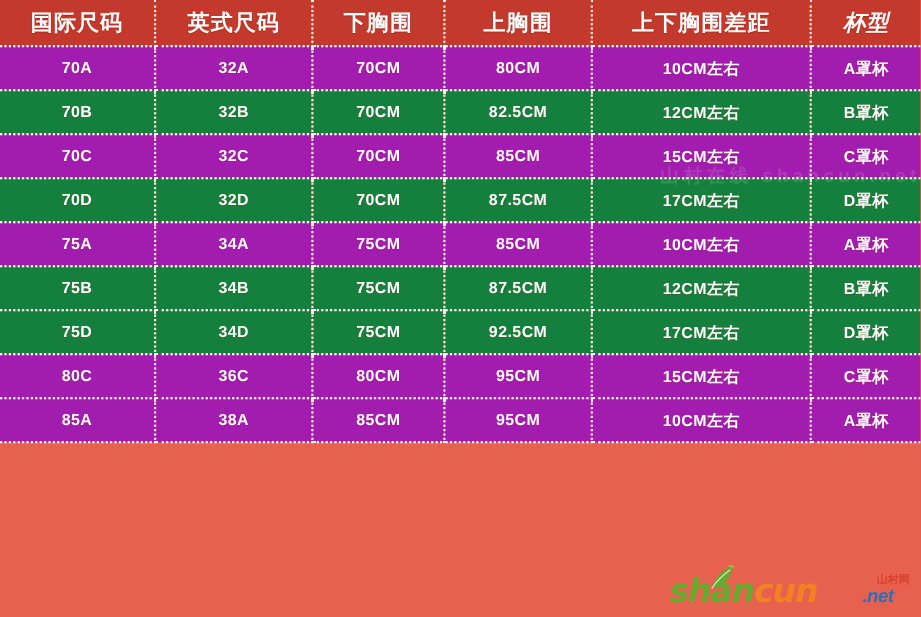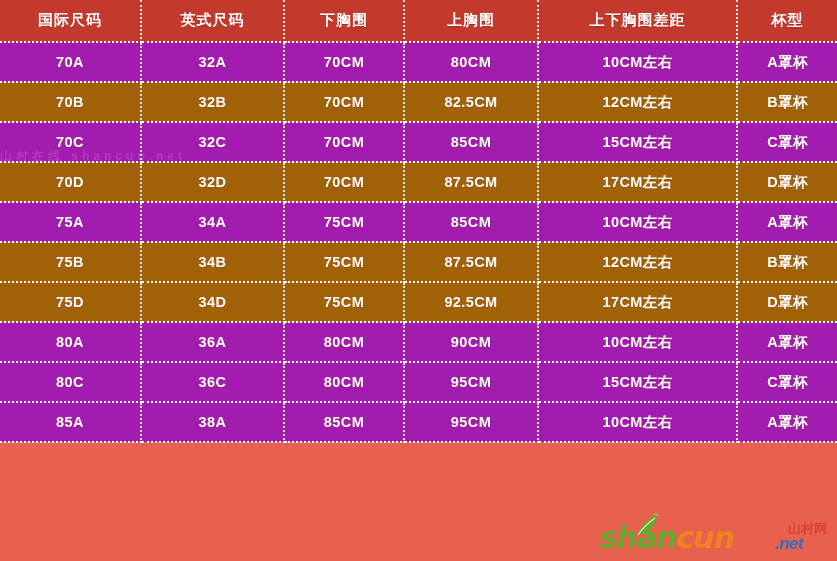--- a/index.html
+++ b/index.html
@@ -28,57 +28,57 @@
   table.size-table col.c1 { width: 143px; }
   table.size-table col.c2 { width: 120px; }
   table.size-table col.c3 { width: 134px; }
   table.size-table col.c4 { width: 199px; }
   table.size-table col.c5 { width: 100px; }
 
   thead th {
     height: 42px;
     background: #c33a2c;
     color: #ffffff;
-    font-size: 15px;
+    font-size: 20px;
     font-weight: bold;
     letter-spacing: 1px;
     text-align: center;
     vertical-align: middle;
     border-right: 2px dotted #ffe9e4;
     border-bottom: 2px dotted #ffffff;
     text-shadow: 0 1px 1px rgba(120,20,10,0.35);
     white-space: nowrap;
   }
-  thead th:last-child { border-right: none; }
+  thead th:last-child { border-right: none; font-style: italic; }
 
   tbody td {
     height: 40px;
     text-align: center;
     vertical-align: middle;
     color: #ffffff;
     font-size: 14.5px;
     font-weight: bold;
     letter-spacing: 0.4px;
     border-right: 2px dotted #ffe9e4;
     border-bottom: 2px dotted #ffffff;
     text-shadow: 0 1px 1px rgba(150,40,25,0.30);
     white-space: nowrap;
   }
   tbody td:last-child { border-right: none; }
 
   tbody tr.odd td  { background: #a21caf; }
-  tbody tr.even td { background: #a16207; }
+  tbody tr.even td { background: #15803d; }
 
   
   #centre-watermark {
     position: absolute;
     left: 0; right: 0;
     top: 148px;
-    text-align: left;
-    font-size: 12px;
+    text-align: right;
+    font-size: 17px;
     letter-spacing: 4px;
     color: rgba(255,255,255,0.13);
     z-index: 3;
     pointer-events: none;
     white-space: nowrap;
     font-weight: bold;
   }
 
   
   #brand-logo {
@@ -111,21 +111,21 @@
   #brand-logo .wm-cun  { color: #f08224; }
   #brand-logo .brand-tld {
     display: inline-block;
     margin-left: 1px;
     line-height: 1;
     padding-bottom: 3px;
     text-align: left;
   }
   #brand-logo .tld-top {
     display: block;
-    font-size: 13px;
+    font-size: 10px;
     color: #d9432f;
     letter-spacing: 0px;
     font-weight: bold;
     padding-left: 13px;
   }
   #brand-logo .tld-bot {
     display: block;
     font-size: 17px;
     color: #2f6fb5;
     font-weight: bold;
@@ -208,28 +208,20 @@
         </tr>
         <tr class="even">
           <td>75D</td>
           <td>34D</td>
           <td>75CM</td>
           <td>92.5CM</td>
           <td>17CM左右</td>
           <td>D罩杯</td>
         </tr>
         <tr class="odd">
-          <td>80A</td>
-          <td>36A</td>
-          <td>80CM</td>
-          <td>90CM</td>
-          <td>10CM左右</td>
-          <td>A罩杯</td>
-        </tr>
-        <tr class="odd">
           <td>80C</td>
           <td>36C</td>
           <td>80CM</td>
           <td>95CM</td>
           <td>15CM左右</td>
           <td>C罩杯</td>
         </tr>
         <tr class="odd">
           <td>85A</td>
           <td>38A</td>

